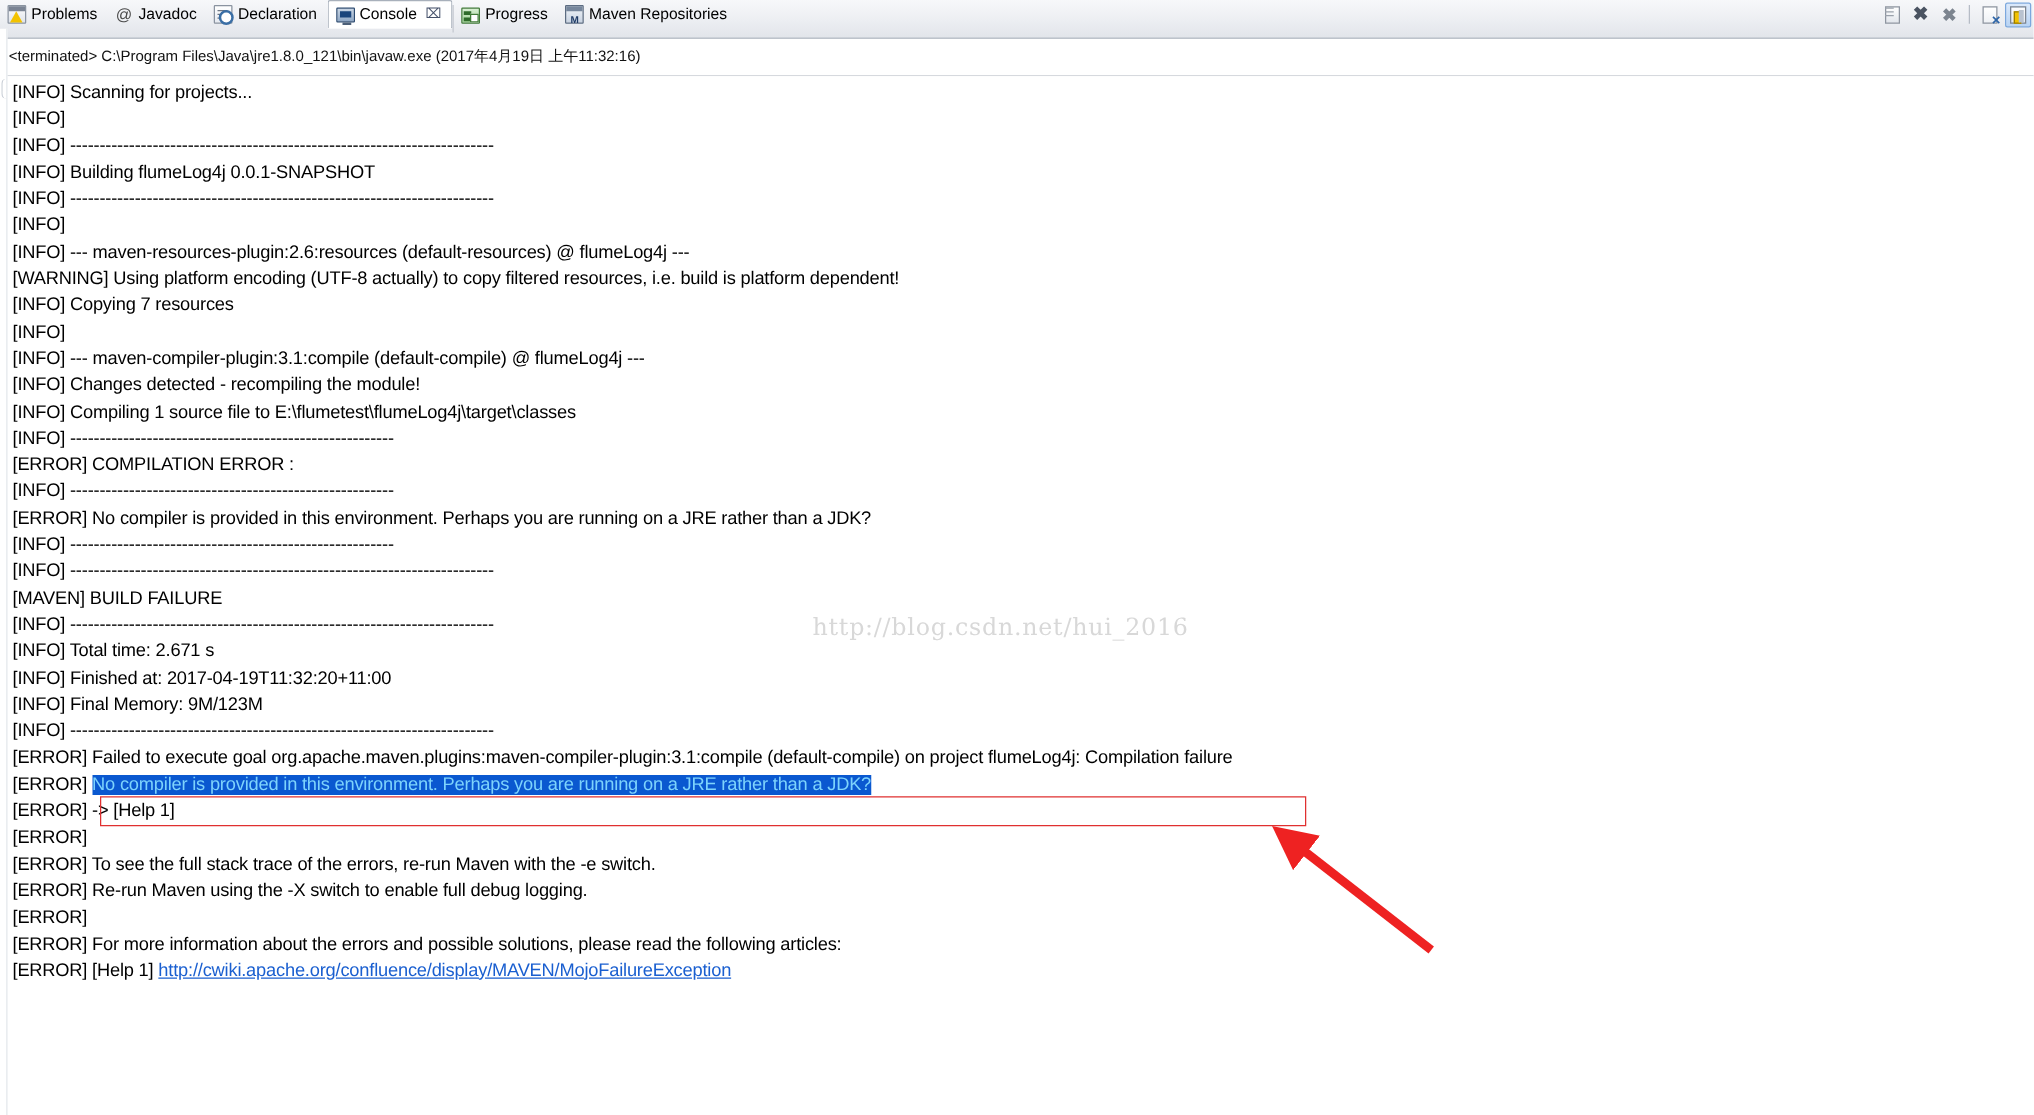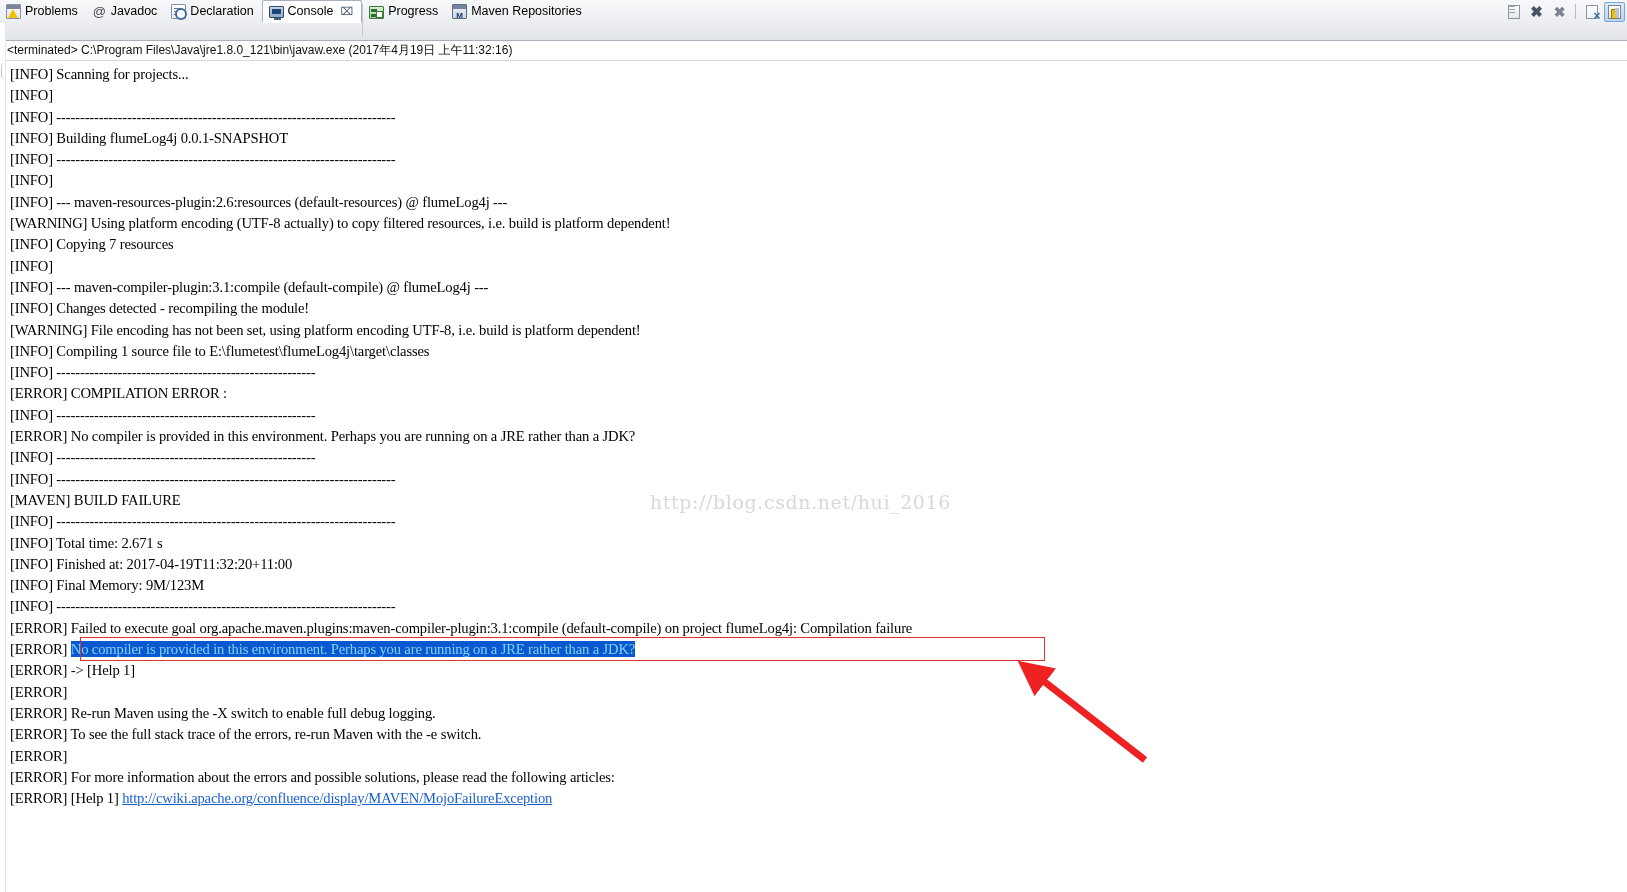--- a/index.html
+++ b/index.html
@@ -14,21 +14,21 @@
   #app {
     position: relative;
     width: 1627px;
     height: 892px;
     background: #ffffff;
   }
 
   
   .tabbar {
     position: relative;
-    height: 41px;
+    height: 31px;
     width: 100%;
     background: linear-gradient(to bottom, #f7f8fa 0%, #eceef2 55%, #e2e5ea 100%);
     border-bottom: 1px solid #a8b0bb;
     display: flex;
     align-items: stretch;
     overflow: hidden;
   }
   .tab {
     display: flex;
     align-items: center;
@@ -259,21 +259,21 @@
     background:#f2c200; border:1px solid #9c7c00;
   }
   .ic-lock::after {
     content:"";
     position:absolute; right:1px; top:2px; width:4px; height:10px;
     background:#b9c2cf;
   }
 
   
   .termbar {
-    height: 20px;
+    height: 30px;
     background: #ffffff;
     border-bottom: 1px solid #d6d9de;
     display: flex;
     align-items: center;
     padding-left: 7px;
     font-size: 12px;
     color: #111111;
     white-space: nowrap;
     font-family: "Liberation Sans", sans-serif;
   }
@@ -281,21 +281,21 @@
   
   .console {
     position: relative;
     height: 848px;
     background: #ffffff;
     border-left: 2px solid #cfd4dc;
     overflow: hidden;
     padding: 3px 0 0 8px;
   }
   .line {
-    font-family: Liberation Serif, serif;
+    font-family: Liberation Sans, sans-serif;
     font-size: 14.6px;
     line-height: 21.3px;
     height: 21.3px;
     color: #000000;
     white-space: pre;
     letter-spacing: -0.15px;
   }
 
   .sel-line {
     position: relative;
@@ -427,21 +427,20 @@
         <div class="line">[INFO] ------------------------------------------------------------------------</div>
         <div class="line">[INFO] Building flumeLog4j 0.0.1-SNAPSHOT</div>
         <div class="line">[INFO] ------------------------------------------------------------------------</div>
         <div class="line">[INFO] </div>
         <div class="line">[INFO] --- maven-resources-plugin:2.6:resources (default-resources) @ flumeLog4j ---</div>
         <div class="line">[WARNING] Using platform encoding (UTF-8 actually) to copy filtered resources, i.e. build is platform dependent!</div>
         <div class="line">[INFO] Copying 7 resources</div>
         <div class="line">[INFO] </div>
         <div class="line">[INFO] --- maven-compiler-plugin:3.1:compile (default-compile) @ flumeLog4j ---</div>
         <div class="line">[INFO] Changes detected - recompiling the module!</div>
-        <div class="line">[WARNING] File encoding has not been set, using platform encoding UTF-8, i.e. build is platform dependent!</div>
         <div class="line">[INFO] Compiling 1 source file to E:\flumetest\flumeLog4j\target\classes</div>
         <div class="line">[INFO] -------------------------------------------------------</div>
         <div class="line">[ERROR] COMPILATION ERROR : </div>
         <div class="line">[INFO] -------------------------------------------------------</div>
         <div class="line">[ERROR] No compiler is provided in this environment. Perhaps you are running on a JRE rather than a JDK?</div>
         <div class="line">[INFO] -------------------------------------------------------</div>
         <div class="line">[INFO] ------------------------------------------------------------------------</div>
         <div class="line">[MAVEN] BUILD FAILURE</div>
         <div class="line">[INFO] ------------------------------------------------------------------------</div>
         <div class="line">[INFO] Total time: 2.671 s</div>
@@ -449,22 +448,22 @@
         <div class="line">[INFO] Final Memory: 9M/123M</div>
         <div class="line">[INFO] ------------------------------------------------------------------------</div>
         <div class="line">[ERROR] Failed to execute goal org.apache.maven.plugins:maven-compiler-plugin:3.1:compile (default-compile) on project flumeLog4j: Compilation failure</div>
       </div>
 
     <div class="line sel-line"><span>[ERROR] </span><span class="selbg">No compiler is provided in this environment. Perhaps you are running on a JRE rather than a JDK?</span></div>
 
     <div id="lines-bottom">
         <div class="line">[ERROR] -&gt; [Help 1]</div>
         <div class="line">[ERROR] </div>
+        <div class="line">[ERROR] To see the full stack trace of the errors, re-run Maven with the -e switch.</div>
         <div class="line">[ERROR] Re-run Maven using the -X switch to enable full debug logging.</div>
-        <div class="line">[ERROR] To see the full stack trace of the errors, re-run Maven with the -e switch.</div>
         <div class="line">[ERROR] </div>
         <div class="line">[ERROR] For more information about the errors and possible solutions, please read the following articles:</div>
       </div>
 
     <div class="line linkline"><span>[ERROR] [Help 1] </span><span class="link">http://cwiki.apache.org/confluence/display/MAVEN/MojoFailureException</span></div>
 
     <div class="watermark">http://blog.csdn.net/hui_2016</div>
   </div>
 
   <div class="redbox"></div>

